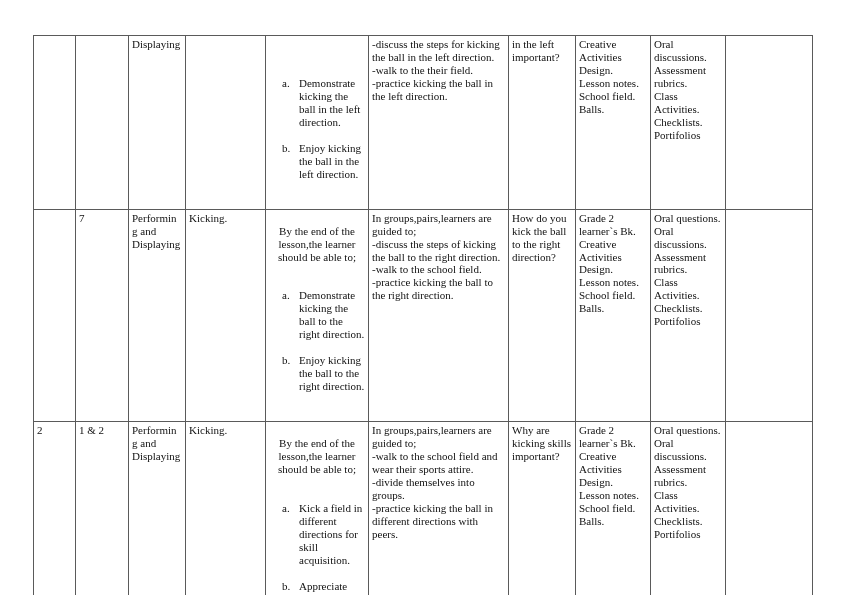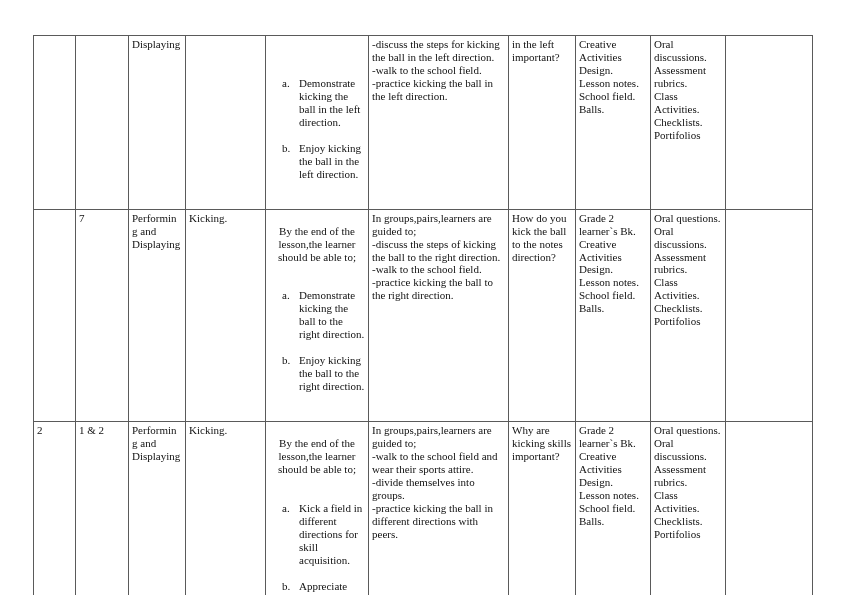--- a/index.html
+++ b/index.html
@@ -72,21 +72,21 @@
             <span class="amark">a.</span>
             <span class="atext">Demonstrate kicking the ball in the left direction.</span>
           </div>
           <div class="aitem">
             <span class="amark">b.</span>
             <span class="atext">Enjoy kicking the ball in the left direction.</span>
           </div>
         </div>
       </td>
       <td class="cell">-discuss the steps for kicking the ball in the left direction.
--walk to the school field.
+-walk to the their field.
 -practice kicking the ball in the left direction.</td>
       <td class="cell">in the left important?</td>
       <td class="cell">Creative Activities Design.
 Lesson notes.
 School field.
 Balls.</td>
       <td class="cell">Oral discussions.
 Assessment rubrics.
 Class Activities.
 Checklists.
@@ -109,21 +109,21 @@
           <div class="aitem">
             <span class="amark">b.</span>
             <span class="atext">Enjoy kicking the ball to the right direction.</span>
           </div>
         </div>
       </td>
       <td class="cell">In groups,pairs,learners are guided to;
 -discuss the steps of kicking the ball to the right direction.
 -walk to the school field.
 -practice kicking the ball to the right direction.</td>
-      <td class="cell">How do you kick the ball to the notes direction?</td>
+      <td class="cell">How do you kick the ball to the right direction?</td>
       <td class="cell">Grade 2 learner`s Bk.
 Creative Activities Design.
 Lesson notes.
 School field.
 Balls.</td>
       <td class="cell">Oral questions.
 Oral discussions.
 Assessment rubrics.
 Class Activities.
 Checklists.

